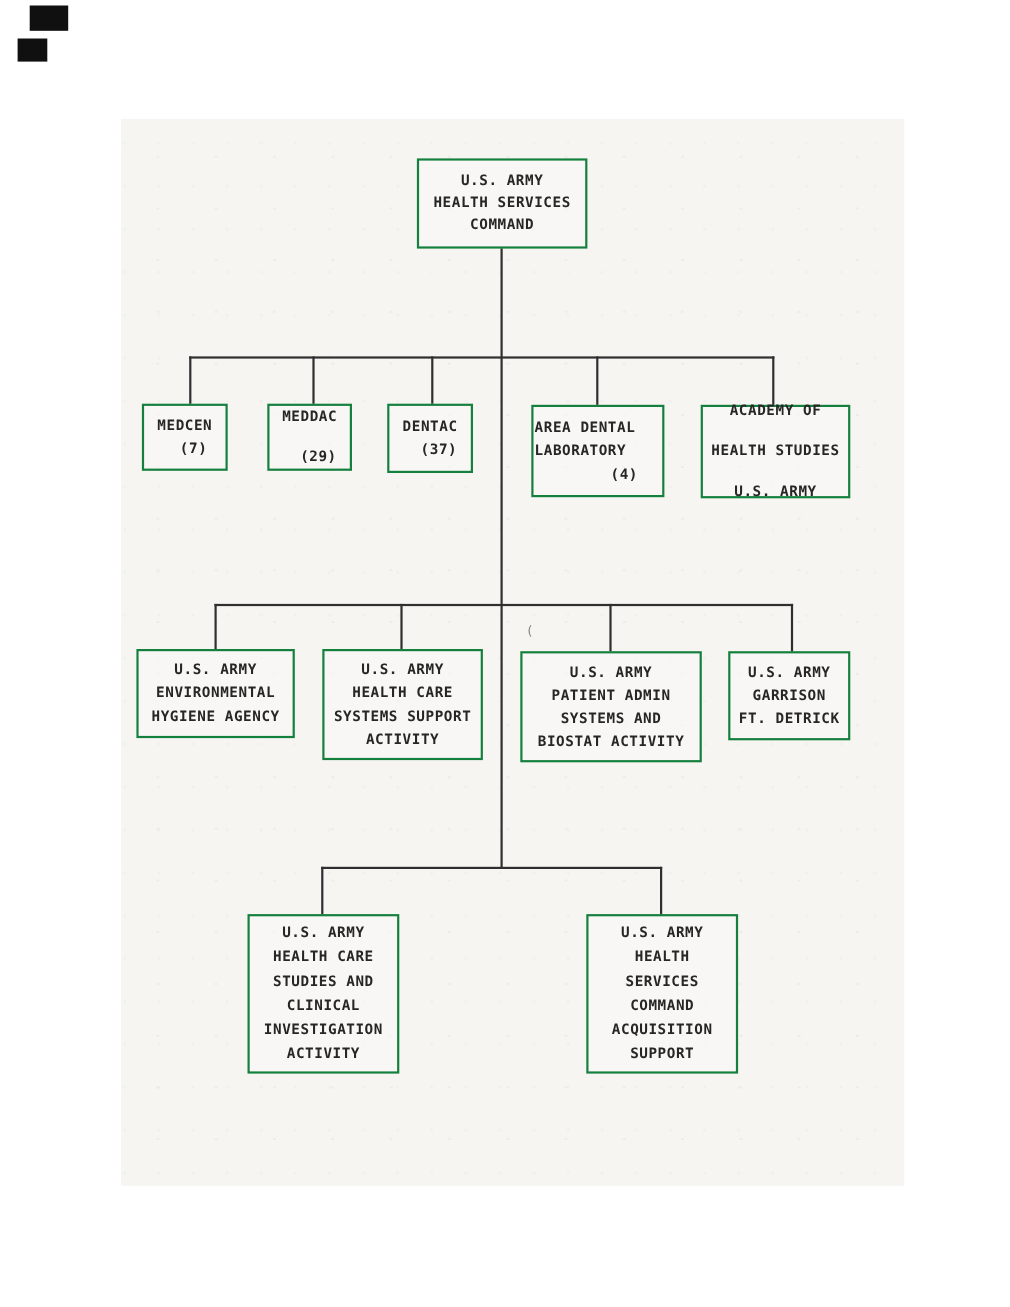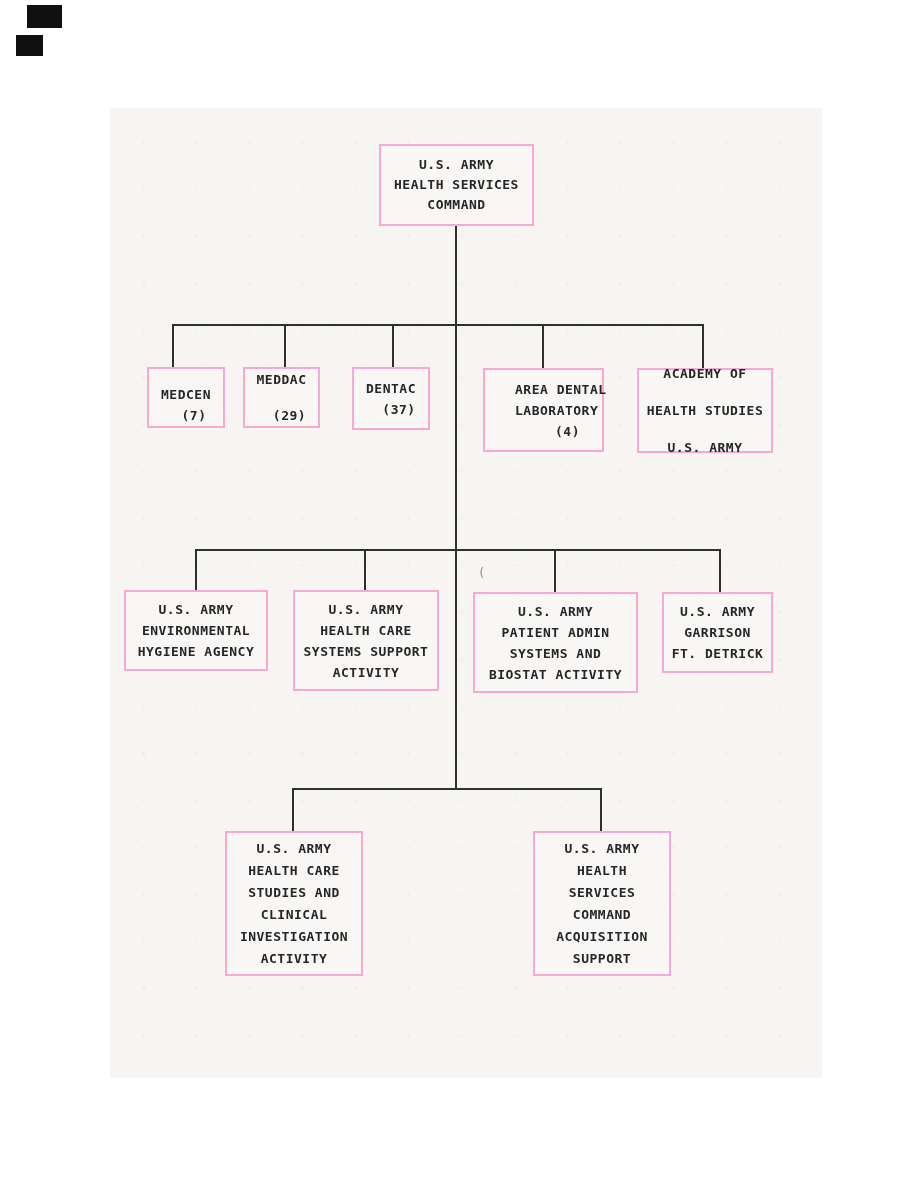--- a/index.html
+++ b/index.html
@@ -22,31 +22,31 @@
   }
   
   .scan-mark{position:absolute;background:#101010;}
   .mark1{left:27px;top:5px;width:35px;height:23px;}
   .mark2{left:16px;top:35px;width:27px;height:21px;}
   
   .line{position:absolute;background:#2f2f2f;}
   
   .node{
     position:absolute;box-sizing:border-box;
-    border:2px solid #f9a8d4;background:rgba(250,249,247,0.6);
+    border:2px solid #15803d;background:rgba(250,249,247,0.6);
     color:#262626;font-size:13px;font-weight:bold;letter-spacing:0.5px;
     line-height:21px;text-align:center;
     display:flex;flex-direction:column;justify-content:center;
   }
   .node .ln{white-space:nowrap;}
   .node-root{left:379px;top:144px;width:155px;height:82px;line-height:20px;}
-  .node-medcen{left:147px;top:367px;width:78px;height:61px;justify-content:flex-end;}
+  .node-medcen{left:129px;top:367px;width:78px;height:61px;}
   .node-meddac{left:243px;top:367px;width:77px;height:61px;justify-content:space-between;}
   .node-dentac{left:352px;top:367px;width:78px;height:63px;}
-  .node-adl{left:483px;top:368px;width:121px;height:84px;text-align:left;padding-left:30px;}
+  .node-adl{left:483px;top:368px;width:121px;height:84px;text-align:left;padding-left:1px;}
   .node-adl .count{text-align:right;padding-right:22px;}
   .node-academy{left:637px;top:368px;width:136px;height:85px;gap:16px;}
   .node-env{left:124px;top:590px;width:144px;height:81px;}
   .node-hcssa{left:293px;top:590px;width:146px;height:101px;}
   .node-padmin{left:473px;top:592px;width:165px;height:101px;}
   .node-garrison{left:662px;top:592px;width:111px;height:81px;}
   .node-studies{left:225px;top:831px;width:138px;height:145px;line-height:22px;}
   .node-acq{left:533px;top:831px;width:138px;height:145px;line-height:22px;}
   .count-shift{transform:translateX(8px);}
   

